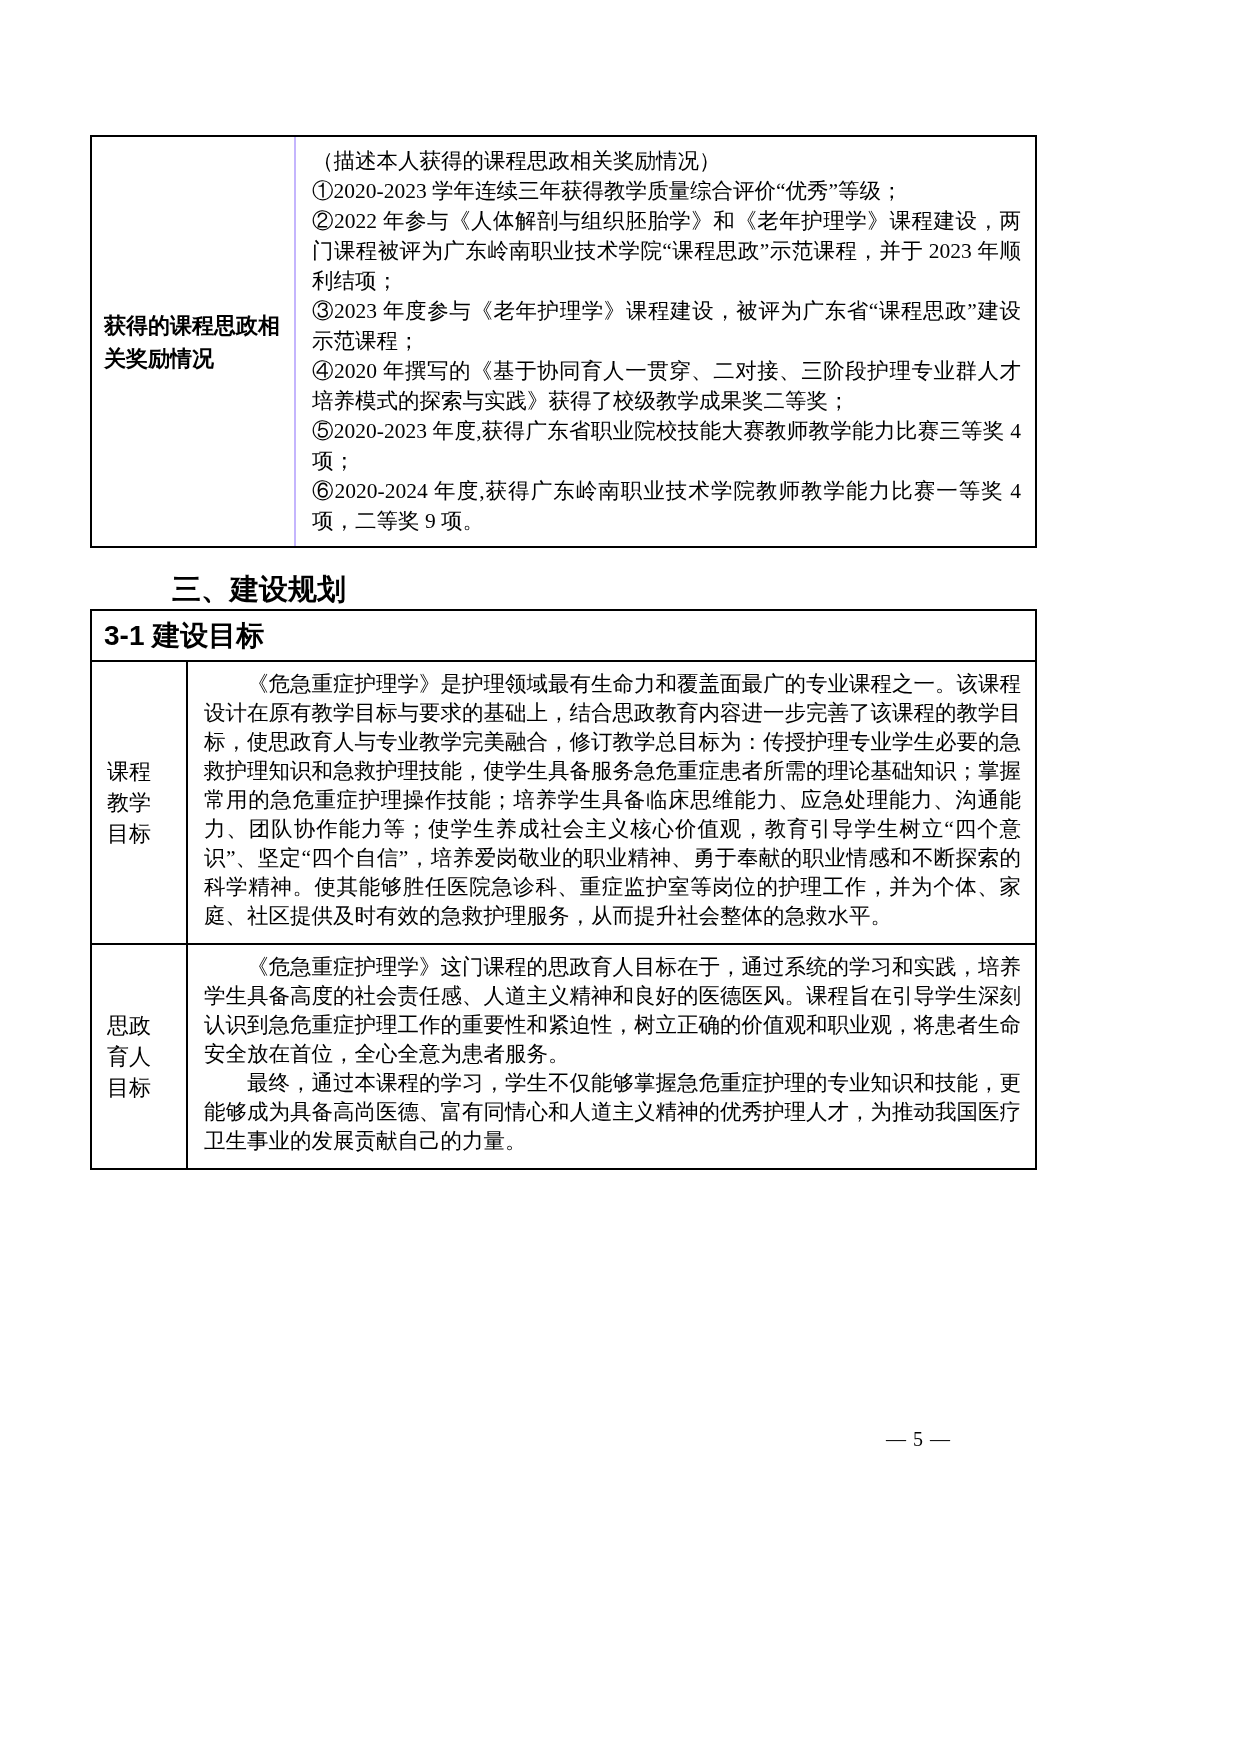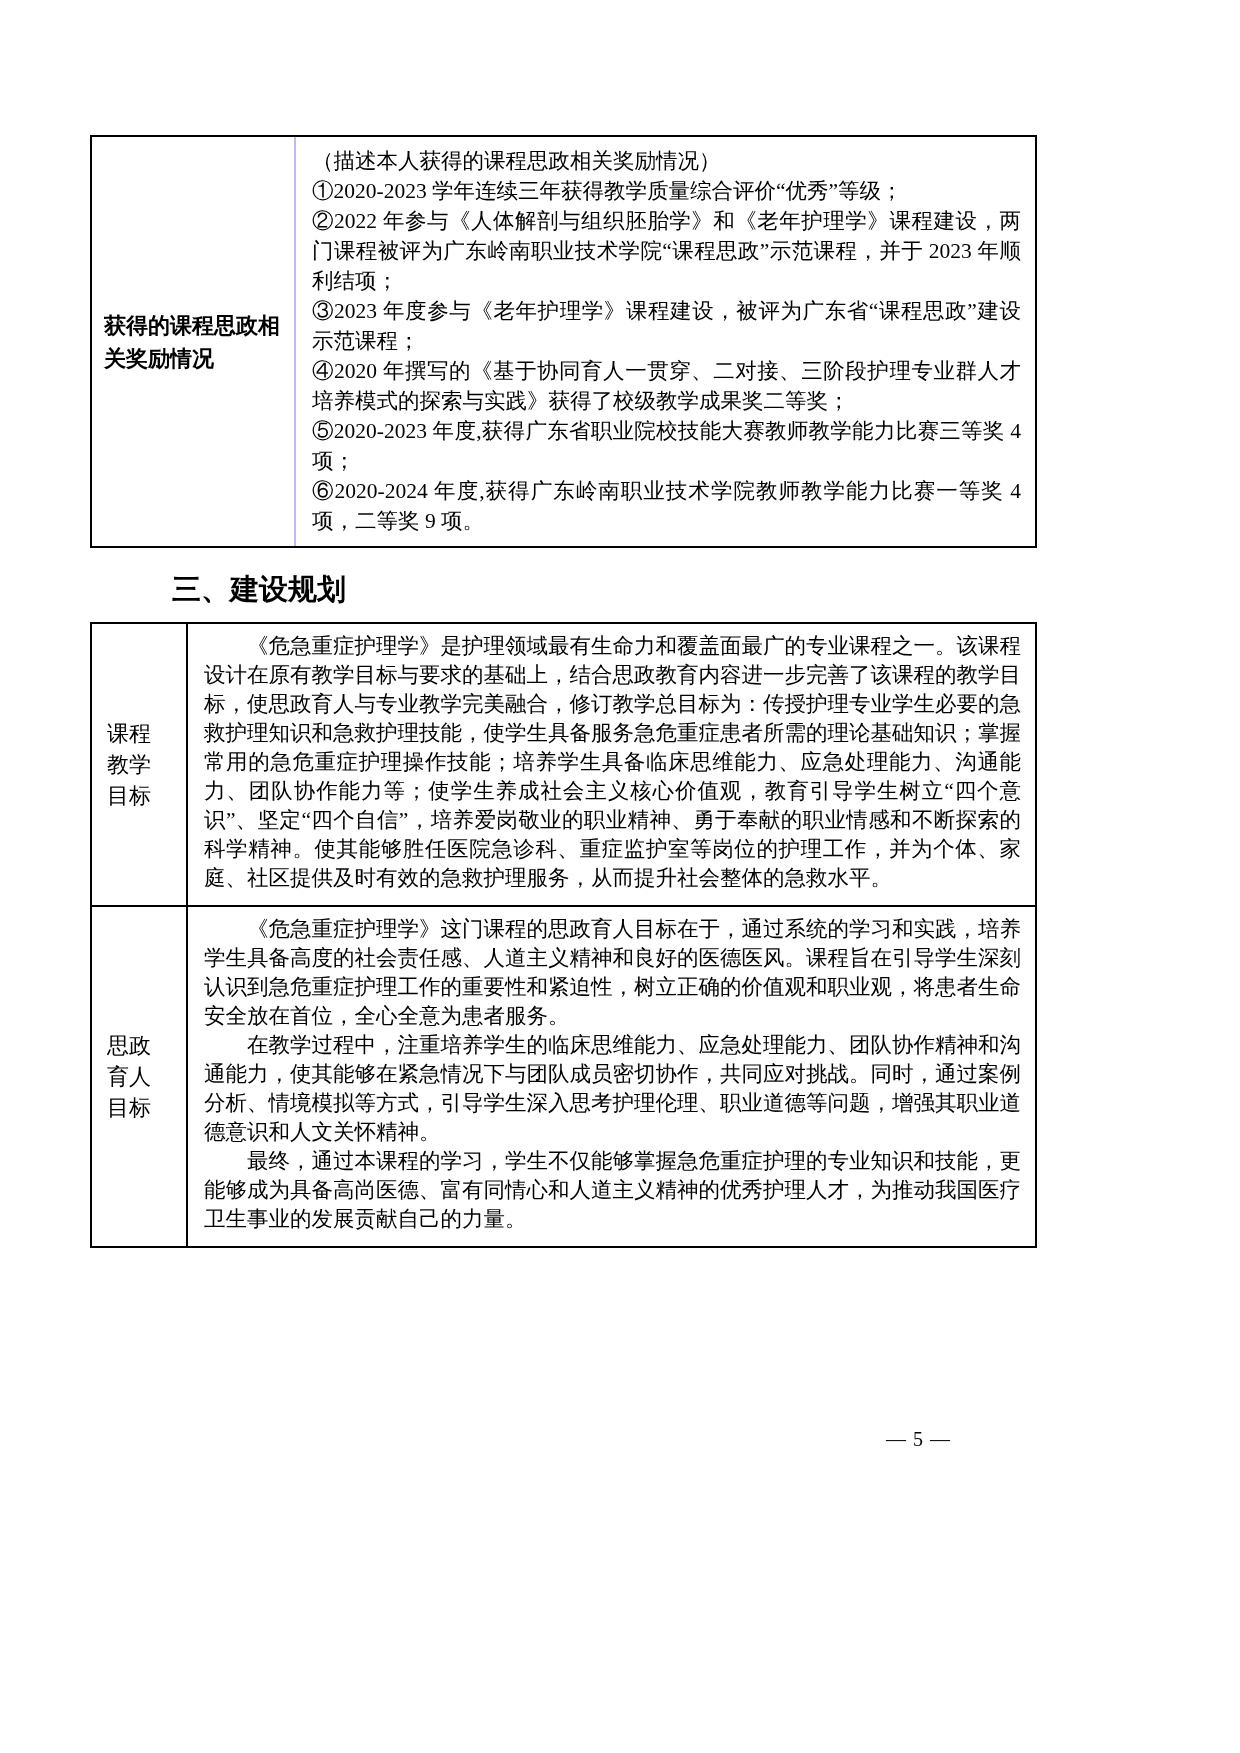--- a/index.html
+++ b/index.html
@@ -39,21 +39,21 @@
   .awards-content {
     flex: 1;
     padding: 9px 14px 10px 16px;
     font-size: 21.5px;
     line-height: 30px;
     text-align: justify;
   }
   .awards-content p { margin: 0; }
   
   .section-heading {
-    margin: 24px 0 16px 82px;
+    margin: 24px 0 3px 82px;
     font-family: "Liberation Sans", sans-serif;
     font-weight: bold;
     font-size: 29px;
     line-height: 34px;
   }
   
   .goals-table { border: 2px solid #000; }
   .goals-title {
     padding: 9px 12px 8px 12px;
     font-family: "Liberation Sans", sans-serif;
@@ -107,33 +107,33 @@
         <p>③2023 年度参与《老年护理学》课程建设，被评为广东省“课程思政”建设示范课程；</p>
         <p>④2020 年撰写的《基于协同育人一贯穿、二对接、三阶段护理专业群人才培养模式的探索与实践》获得了校级教学成果奖二等奖；</p>
         <p>⑤2020-2023 年度,获得广东省职业院校技能大赛教师教学能力比赛三等奖 4 项；</p>
         <p>⑥2020-2024 年度,获得广东岭南职业技术学院教师教学能力比赛一等奖 4 项，二等奖 9 项。</p>
       </div>
     </div>
 
     <div class="section-heading">三、建设规划</div>
 
     <div class="goals-table">
+      <div class="goals-title">3-1 建设目标</div>
 
       <div class="goals-row">
         <div class="goals-label">课程教学目标</div>
         <div class="goals-content">
           <p>《危急重症护理学》是护理领域最有生命力和覆盖面最广的专业课程之一。该课程设计在原有教学目标与要求的基础上，结合思政教育内容进一步完善了该课程的教学目标，使思政育人与专业教学完美融合，修订教学总目标为：传授护理专业学生必要的急救护理知识和急救护理技能，使学生具备服务急危重症患者所需的理论基础知识；掌握常用的急危重症护理操作技能；培养学生具备临床思维能力、应急处理能力、沟通能力、团队协作能力等；使学生养成社会主义核心价值观，教育引导学生树立“四个意识”、坚定“四个自信”，培养爱岗敬业的职业精神、勇于奉献的职业情感和不断探索的科学精神。使其能够胜任医院急诊科、重症监护室等岗位的护理工作，并为个体、家庭、社区提供及时有效的急救护理服务，从而提升社会整体的急救水平。</p>
         </div>
       </div>
 
       <div class="goals-row">
         <div class="goals-label">思政育人目标</div>
         <div class="goals-content">
           <p>《危急重症护理学》这门课程的思政育人目标在于，通过系统的学习和实践，培养学生具备高度的社会责任感、人道主义精神和良好的医德医风。课程旨在引导学生深刻认识到急危重症护理工作的重要性和紧迫性，树立正确的价值观和职业观，将患者生命安全放在首位，全心全意为患者服务。</p>
-          <p>在教学过程中，注重培养学生的临床思维能力、应急处理能力、团队协作精神和沟通能力，使其能够在紧急情况下与团队成员密切协作，共同应对挑战。同时，通过案例分析、情境模拟等方式，引导学生深入思考护理伦理、职业道德等问题，增强其职业道德意识和人文关怀精神。</p>
           <p>最终，通过本课程的学习，学生不仅能够掌握急危重症护理的专业知识和技能，更能够成为具备高尚医德、富有同情心和人道主义精神的优秀护理人才，为推动我国医疗卫生事业的发展贡献自己的力量。</p>
         </div>
       </div>
     </div>
 
   </div>
 
   <div class="page-number">— 5 —</div>
 </div>
 

